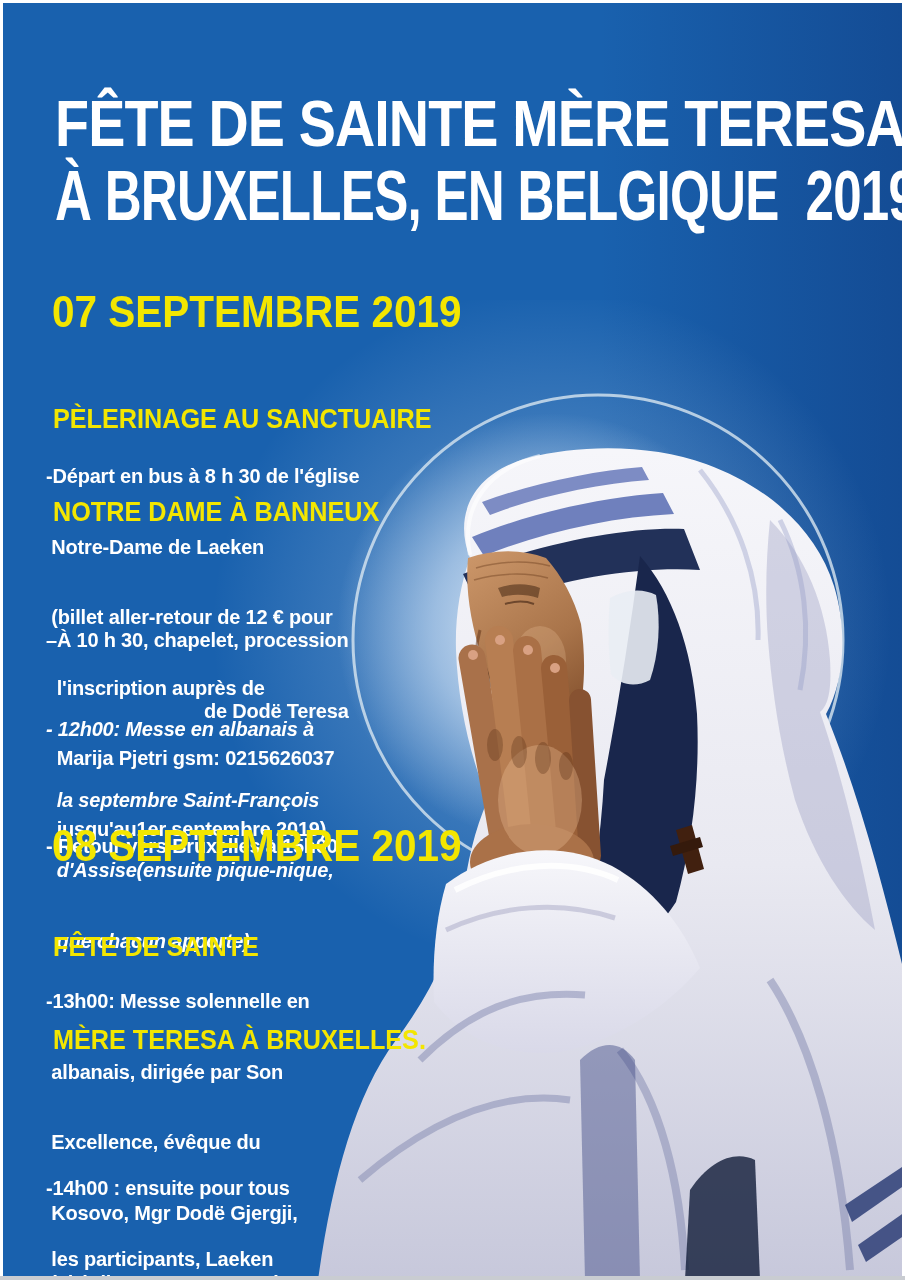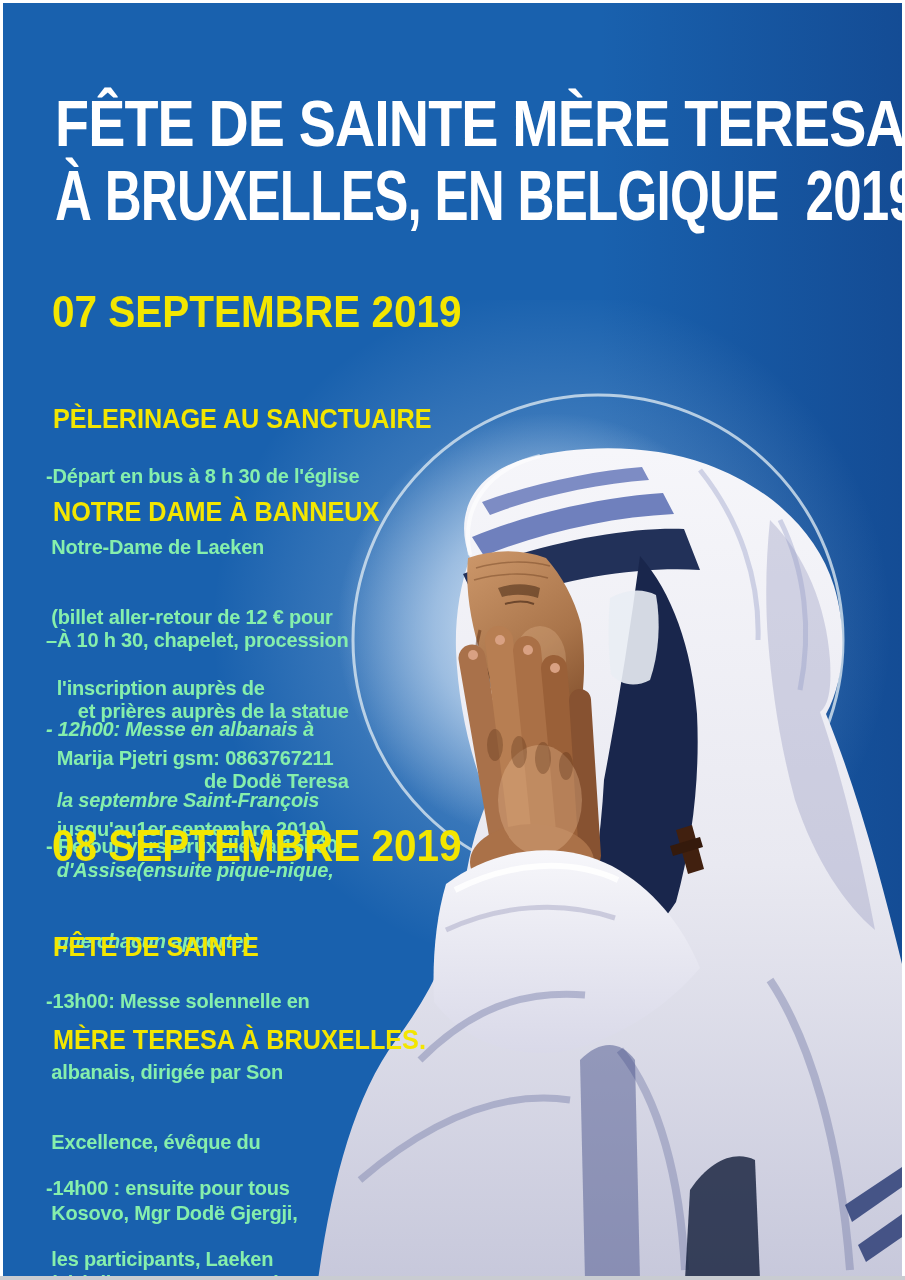--- a/index.html
+++ b/index.html
@@ -22,21 +22,21 @@
   }
   #hdate1{top:290px;}
   #hdate2{top:824px;}
   .h-sub{
     position:absolute;left:53px;color:#f3e600;font-weight:700;font-size:28px;
     line-height:31px;white-space:pre;transform:scaleX(0.90);transform-origin:left top;
   }
   #hsub1{top:341px;}
   #hsub2{top:869px;}
   .bullet{
-    position:absolute;left:46px;color:#86efac;font-weight:700;font-size:20px;
+    position:absolute;left:46px;color:#ffffff;font-weight:700;font-size:20px;
     line-height:23.5px;letter-spacing:-0.2px;white-space:pre;
   }
   #b1{top:418px;}
   #b2{top:582px;text-align:right;}
   #b3{top:671px;font-style:italic;}
   #b4{top:788px;}
   #b5{top:943px;}
   #b6{top:1130px;}
   .edge{position:absolute;z-index:5;}
   .edge.left{left:0;top:0;width:3px;height:1280px;background:#ffffff;}
@@ -214,27 +214,26 @@
     <div id="hsub1" class="h-sub">
       <div>PÈLERINAGE AU SANCTUAIRE</div>
       <div>NOTRE DAME À BANNEUX</div>
     </div>
 
     <div id="b1" class="bullet">
       <div>-Départ en bus à 8 h 30 de l'église</div>
       <div> Notre-Dame de Laeken</div>
       <div> (billet aller-retour de 12 € pour</div>
       <div>  l'inscription auprès de</div>
-      <div>  Marija Pjetri gsm: 0863767211</div>
+      <div>  Marija Pjetri gsm: 0215626037</div>
       <div>  jusqu'au1er septembre 2019)</div>
     </div>
 
     <div id="b2" class="bullet">
       <div>–À 10 h 30, chapelet, procession</div>
-      <div> et prières auprès de la statue</div>
       <div> de Dodë Teresa</div>
     </div>
 
     <div id="b3" class="bullet">
       <div>- 12h00: Messe en albanais à</div>
       <div>  la septembre Saint-François</div>
       <div>  d'Assise(ensuite pique-nique,</div>
       <div>  que chacun apporte)</div>
     </div>
 

